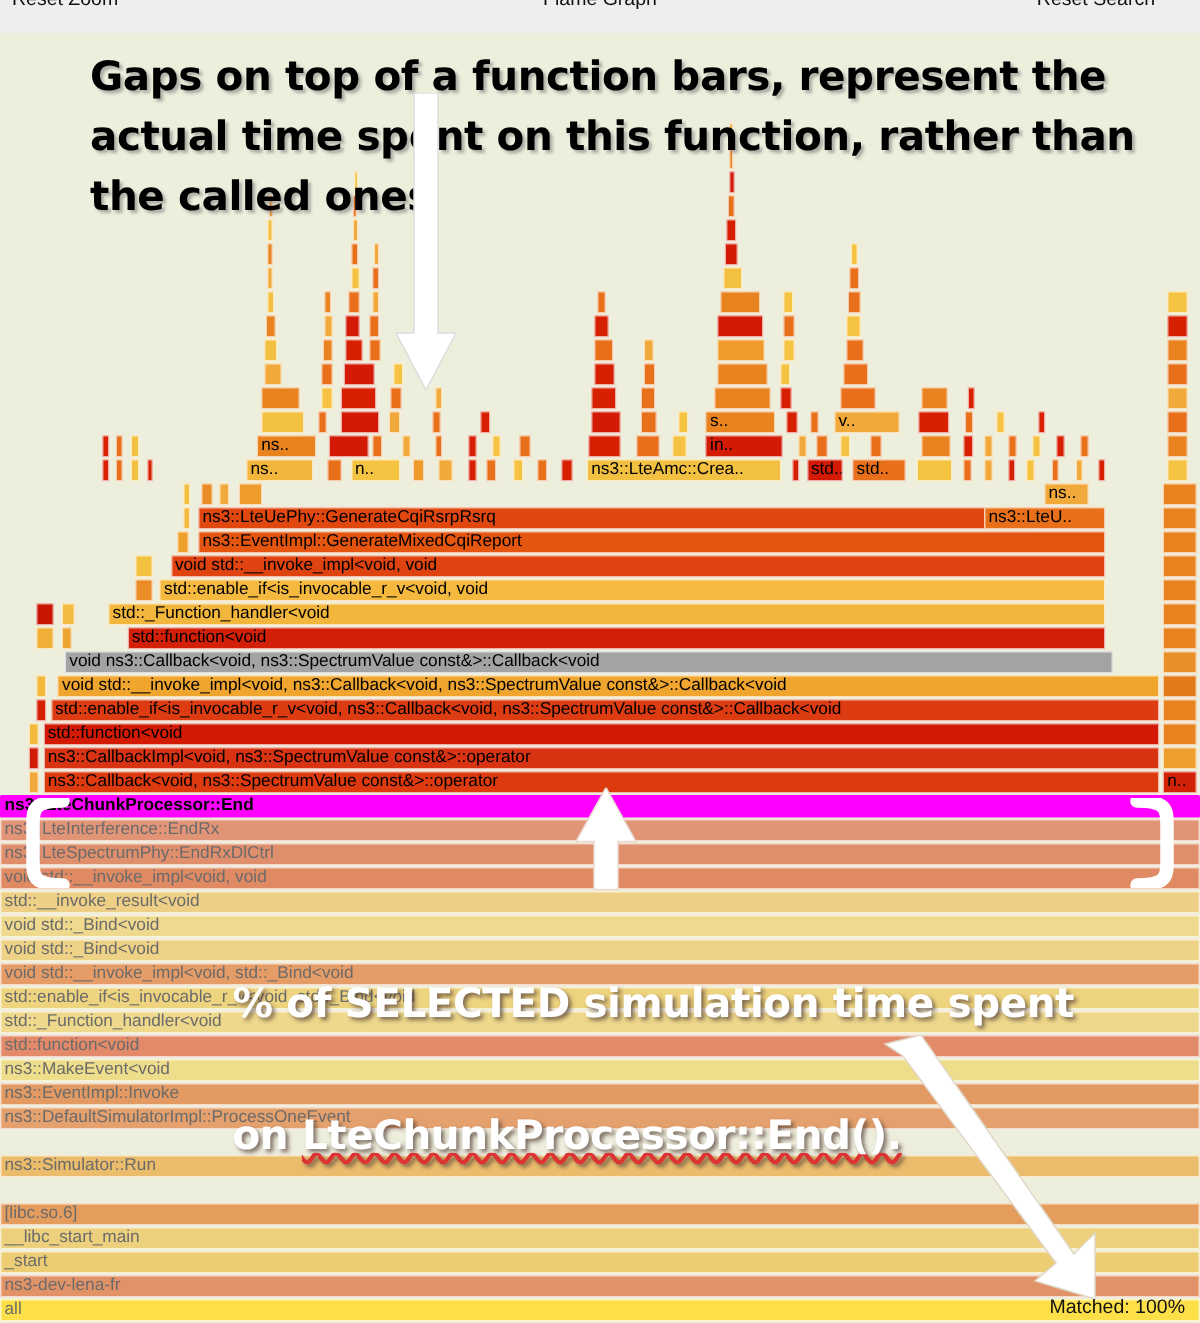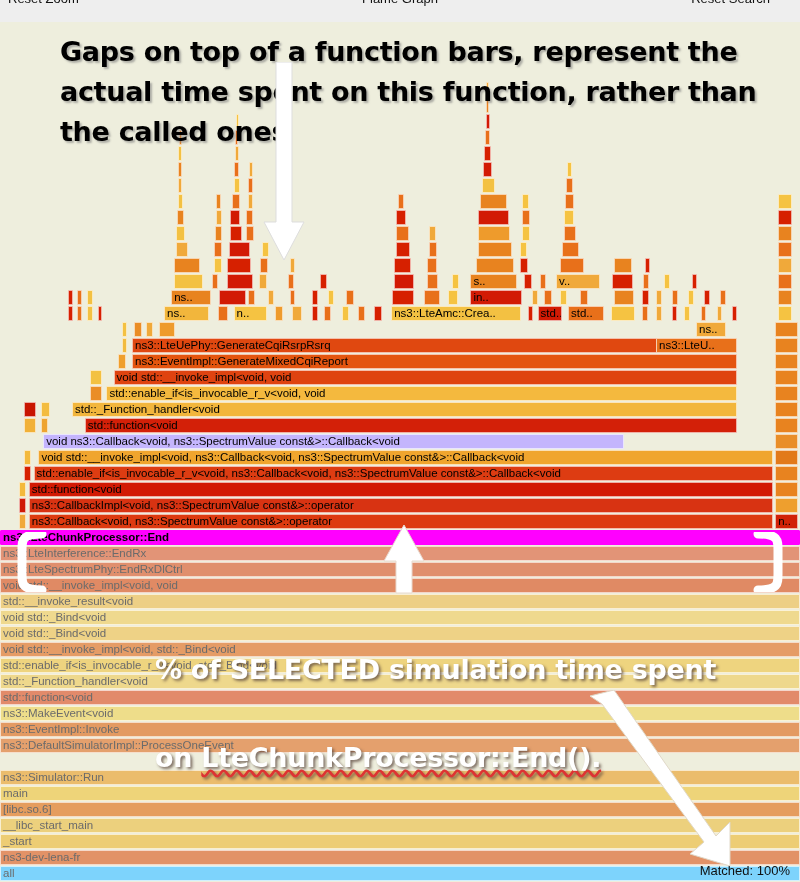--- a/index.html
+++ b/index.html
@@ -90,26 +90,25 @@
 <body>
 
 <div id="header">
   <span class="hbtn" id="reset-zoom">Reset Zoom</span>
   <span class="hbtn" id="fg-title">Flame Graph</span>
   <span class="hbtn" id="reset-search">Reset Search</span>
   <span id="search-ic">ic</span>
 </div>
 
 <div id="flame">
-    <div class="frame dim" style="left: 0px; width: 800px; top: 844px; background: #7dd3fc;">all</div>
+    <div class="frame dim" style="left: 0px; width: 800px; top: 844px; background: #fde047;">all</div>
     <div class="frame dim" style="left: 0px; width: 800px; top: 828px; background: rgb(226, 146, 103);">ns3-dev-lena-fr</div>
     <div class="frame dim" style="left: 0px; width: 800px; top: 812px; background: rgb(237, 205, 116);">_start</div>
     <div class="frame dim" style="left: 0px; width: 800px; top: 796px; background: rgb(236, 208, 125);">__libc_start_main</div>
     <div class="frame dim" style="left: 0px; width: 800px; top: 780px; background: rgb(229, 157, 94);">[libc.so.6]</div>
-    <div class="frame dim" style="left: 0px; width: 800px; top: 764px; background: rgb(238, 212, 121);">main</div>
     <div class="frame dim" style="left: 0px; width: 800px; top: 748px; background: rgb(235, 188, 108);">ns3::Simulator::Run</div>
     <div class="frame dim" style="left: 0px; width: 800px; top: 716px; background: rgb(228, 160, 109);">ns3::DefaultSimulatorImpl::ProcessOneEvent</div>
     <div class="frame dim" style="left: 0px; width: 800px; top: 700px; background: rgb(227, 154, 98);">ns3::EventImpl::Invoke</div>
     <div class="frame dim" style="left: 0px; width: 800px; top: 684px; background: rgb(238, 221, 138);">ns3::MakeEvent&lt;void</div>
     <div class="frame dim" style="left: 0px; width: 800px; top: 668px; background: rgb(226, 138, 106);">std::function&lt;void</div>
     <div class="frame dim" style="left: 0px; width: 800px; top: 652px; background: rgb(238, 216, 140);">std::_Function_handler&lt;void</div>
     <div class="frame dim" style="left: 0px; width: 800px; top: 620px; background: rgb(229, 156, 102);">void std::__invoke_impl&lt;void, std::_Bind&lt;void</div>
     <div class="frame dim" style="left: 0px; width: 800px; top: 636px; background: rgb(238, 212, 127);">std::enable_if&lt;is_invocable_r_v&lt;void, std::_Bind&lt;void</div>
     <div class="frame dim" style="left: 0px; width: 800px; top: 604px; background: rgb(238, 210, 134);">void std::_Bind&lt;void</div>
     <div class="frame dim" style="left: 0px; width: 800px; top: 588px; background: rgb(239, 217, 142);">void std::_Bind&lt;void</div>
@@ -126,21 +125,21 @@
     <div class="frame notext" style="left: 775.2px; width: 22.4px; top: 476px; background: rgb(238, 159, 46);"></div>
     <div class="frame notext" style="left: 19.2px; width: 7.2px; top: 460px; background: rgb(243, 185, 60);"></div>
     <div class="frame" style="left: 28.8px; width: 744px; top: 460px; background: rgb(210, 26, 4);">std::function&lt;void</div>
     <div class="frame notext" style="left: 775.2px; width: 22.4px; top: 460px; background: rgb(232, 131, 31);"></div>
     <div class="frame notext" style="left: 24px; width: 7.2px; top: 444px; background: rgb(214, 32, 0);"></div>
     <div class="frame" style="left: 33.6px; width: 739.2px; top: 444px; background: rgb(221, 60, 18);">std::enable_if&lt;is_invocable_r_v&lt;void, ns3::Callback&lt;void, ns3::SpectrumValue const&amp;&gt;::Callback&lt;void</div>
     <div class="frame notext" style="left: 775.2px; width: 22.4px; top: 444px; background: rgb(232, 131, 31);"></div>
     <div class="frame notext" style="left: 24px; width: 7.2px; top: 428px; background: rgb(243, 185, 60);"></div>
     <div class="frame" style="left: 38.4px; width: 734.4px; top: 428px; background: rgb(240, 165, 46);">void std::__invoke_impl&lt;void, ns3::Callback&lt;void, ns3::SpectrumValue const&amp;&gt;::Callback&lt;void</div>
     <div class="frame notext" style="left: 775.2px; width: 22.4px; top: 428px; background: rgb(226, 122, 26);"></div>
-    <div class="frame" style="left: 43.2px; width: 581px; top: 412px; background: #c4b5fd;">void ns3::Callback&lt;void, ns3::SpectrumValue const&amp;&gt;::Callback&lt;void</div>
+    <div class="frame" style="left: 43.2px; width: 699px; top: 412px; background: #a3a3a3;">void ns3::Callback&lt;void, ns3::SpectrumValue const&amp;&gt;::Callback&lt;void</div>
     <div class="frame notext" style="left: 775.2px; width: 22.4px; top: 412px; background: rgb(233, 142, 40);"></div>
     <div class="frame notext" style="left: 24px; width: 12px; top: 396px; background: rgb(241, 177, 56);"></div>
     <div class="frame notext" style="left: 40.8px; width: 7.2px; top: 396px; background: rgb(238, 164, 48);"></div>
     <div class="frame" style="left: 84.8px; width: 652px; top: 396px; background: rgb(211, 32, 8);">std::function&lt;void</div>
     <div class="frame notext" style="left: 775.2px; width: 22.4px; top: 396px; background: rgb(232, 131, 31);"></div>
     <div class="frame notext" style="left: 24px; width: 12px; top: 380px; background: rgb(200, 21, 0);"></div>
     <div class="frame notext" style="left: 40.8px; width: 9.6px; top: 380px; background: rgb(243, 188, 64);"></div>
     <div class="frame" style="left: 72px; width: 664.8px; top: 380px; background: rgb(242, 182, 60);">std::_Function_handler&lt;void</div>
     <div class="frame notext" style="left: 775.2px; width: 22.4px; top: 380px; background: rgb(232, 131, 31);"></div>
     <div class="frame notext" style="left: 89.6px; width: 12px; top: 364px; background: rgb(234, 141, 38);"></div>

